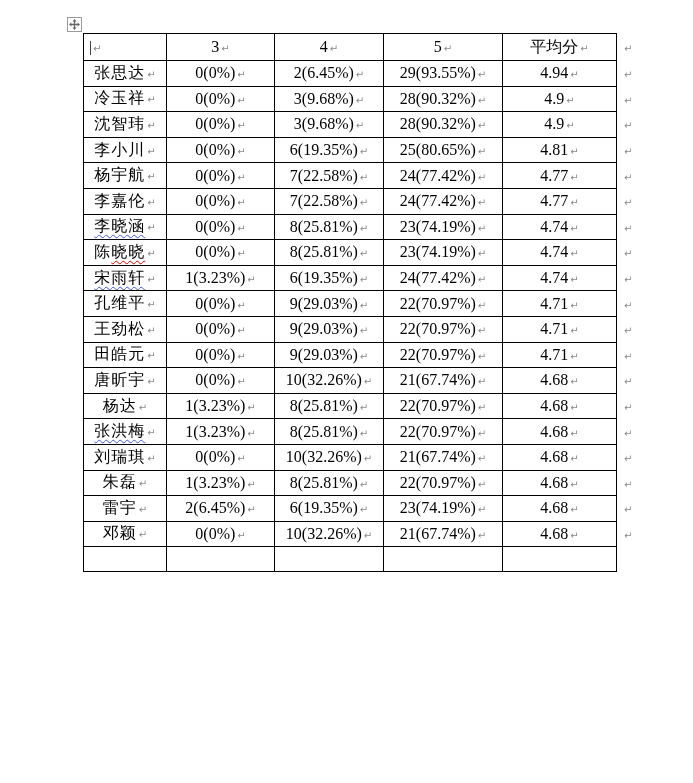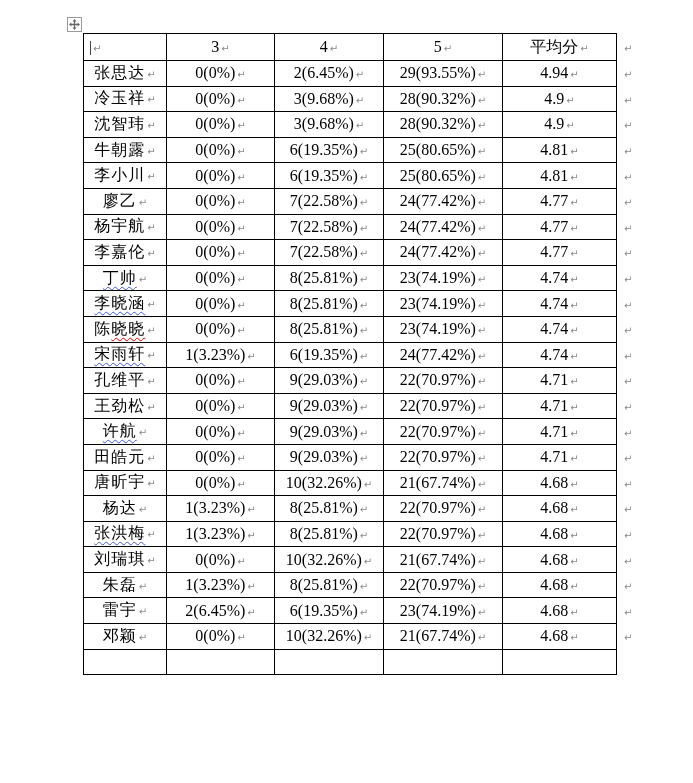--- a/index.html
+++ b/index.html
@@ -93,68 +93,44 @@
       </tr>
       <tr>
         <td class="bordered name-cell"><span>沈智玮</span><span class="mark">↵</span></td>
         <td class="bordered"><span>0(0%)</span><span class="mark">↵</span></td>
         <td class="bordered"><span>3(9.68%)</span><span class="mark">↵</span></td>
         <td class="bordered"><span>28(90.32%)</span><span class="mark">↵</span></td>
         <td class="bordered"><span>4.9</span><span class="mark">↵</span></td>
         <td class="outside"><span class="mark">↵</span></td>
       </tr>
       <tr>
-        <td class="bordered name-cell"><span>牛朝露</span><span class="mark">↵</span></td>
+        <td class="bordered name-cell"><span>李小川</span><span class="mark">↵</span></td>
         <td class="bordered"><span>0(0%)</span><span class="mark">↵</span></td>
         <td class="bordered"><span>6(19.35%)</span><span class="mark">↵</span></td>
         <td class="bordered"><span>25(80.65%)</span><span class="mark">↵</span></td>
         <td class="bordered"><span>4.81</span><span class="mark">↵</span></td>
         <td class="outside"><span class="mark">↵</span></td>
       </tr>
       <tr>
-        <td class="bordered name-cell"><span>李小川</span><span class="mark">↵</span></td>
-        <td class="bordered"><span>0(0%)</span><span class="mark">↵</span></td>
-        <td class="bordered"><span>6(19.35%)</span><span class="mark">↵</span></td>
-        <td class="bordered"><span>25(80.65%)</span><span class="mark">↵</span></td>
-        <td class="bordered"><span>4.81</span><span class="mark">↵</span></td>
-        <td class="outside"><span class="mark">↵</span></td>
-      </tr>
-      <tr>
-        <td class="bordered name-cell"><span>廖乙</span><span class="mark">↵</span></td>
+        <td class="bordered name-cell"><span>杨宇航</span><span class="mark">↵</span></td>
         <td class="bordered"><span>0(0%)</span><span class="mark">↵</span></td>
         <td class="bordered"><span>7(22.58%)</span><span class="mark">↵</span></td>
         <td class="bordered"><span>24(77.42%)</span><span class="mark">↵</span></td>
         <td class="bordered"><span>4.77</span><span class="mark">↵</span></td>
         <td class="outside"><span class="mark">↵</span></td>
       </tr>
       <tr>
-        <td class="bordered name-cell"><span>杨宇航</span><span class="mark">↵</span></td>
+        <td class="bordered name-cell"><span>李嘉伦</span><span class="mark">↵</span></td>
         <td class="bordered"><span>0(0%)</span><span class="mark">↵</span></td>
         <td class="bordered"><span>7(22.58%)</span><span class="mark">↵</span></td>
         <td class="bordered"><span>24(77.42%)</span><span class="mark">↵</span></td>
         <td class="bordered"><span>4.77</span><span class="mark">↵</span></td>
         <td class="outside"><span class="mark">↵</span></td>
       </tr>
       <tr>
-        <td class="bordered name-cell"><span>李嘉伦</span><span class="mark">↵</span></td>
-        <td class="bordered"><span>0(0%)</span><span class="mark">↵</span></td>
-        <td class="bordered"><span>7(22.58%)</span><span class="mark">↵</span></td>
-        <td class="bordered"><span>24(77.42%)</span><span class="mark">↵</span></td>
-        <td class="bordered"><span>4.77</span><span class="mark">↵</span></td>
-        <td class="outside"><span class="mark">↵</span></td>
-      </tr>
-      <tr>
-        <td class="bordered name-cell"><span class="wavy-blue">丁帅</span><span class="mark">↵</span></td>
-        <td class="bordered"><span>0(0%)</span><span class="mark">↵</span></td>
-        <td class="bordered"><span>8(25.81%)</span><span class="mark">↵</span></td>
-        <td class="bordered"><span>23(74.19%)</span><span class="mark">↵</span></td>
-        <td class="bordered"><span>4.74</span><span class="mark">↵</span></td>
-        <td class="outside"><span class="mark">↵</span></td>
-      </tr>
-      <tr>
         <td class="bordered name-cell"><span class="wavy-blue">李晓涵</span><span class="mark">↵</span></td>
         <td class="bordered"><span>0(0%)</span><span class="mark">↵</span></td>
         <td class="bordered"><span>8(25.81%)</span><span class="mark">↵</span></td>
         <td class="bordered"><span>23(74.19%)</span><span class="mark">↵</span></td>
         <td class="bordered"><span>4.74</span><span class="mark">↵</span></td>
         <td class="outside"><span class="mark">↵</span></td>
       </tr>
       <tr>
         <td class="bordered name-cell"><span>陈<span class="wavy-red">晓晓</span></span><span class="mark">↵</span></td>
         <td class="bordered"><span>0(0%)</span><span class="mark">↵</span></td>
@@ -174,28 +150,20 @@
       <tr>
         <td class="bordered name-cell"><span>孔维平</span><span class="mark">↵</span></td>
         <td class="bordered"><span>0(0%)</span><span class="mark">↵</span></td>
         <td class="bordered"><span>9(29.03%)</span><span class="mark">↵</span></td>
         <td class="bordered"><span>22(70.97%)</span><span class="mark">↵</span></td>
         <td class="bordered"><span>4.71</span><span class="mark">↵</span></td>
         <td class="outside"><span class="mark">↵</span></td>
       </tr>
       <tr>
         <td class="bordered name-cell"><span>王劲松</span><span class="mark">↵</span></td>
-        <td class="bordered"><span>0(0%)</span><span class="mark">↵</span></td>
-        <td class="bordered"><span>9(29.03%)</span><span class="mark">↵</span></td>
-        <td class="bordered"><span>22(70.97%)</span><span class="mark">↵</span></td>
-        <td class="bordered"><span>4.71</span><span class="mark">↵</span></td>
-        <td class="outside"><span class="mark">↵</span></td>
-      </tr>
-      <tr>
-        <td class="bordered name-cell"><span class="wavy-blue">许航</span><span class="mark">↵</span></td>
         <td class="bordered"><span>0(0%)</span><span class="mark">↵</span></td>
         <td class="bordered"><span>9(29.03%)</span><span class="mark">↵</span></td>
         <td class="bordered"><span>22(70.97%)</span><span class="mark">↵</span></td>
         <td class="bordered"><span>4.71</span><span class="mark">↵</span></td>
         <td class="outside"><span class="mark">↵</span></td>
       </tr>
       <tr>
         <td class="bordered name-cell"><span>田皓元</span><span class="mark">↵</span></td>
         <td class="bordered"><span>0(0%)</span><span class="mark">↵</span></td>
         <td class="bordered"><span>9(29.03%)</span><span class="mark">↵</span></td>

